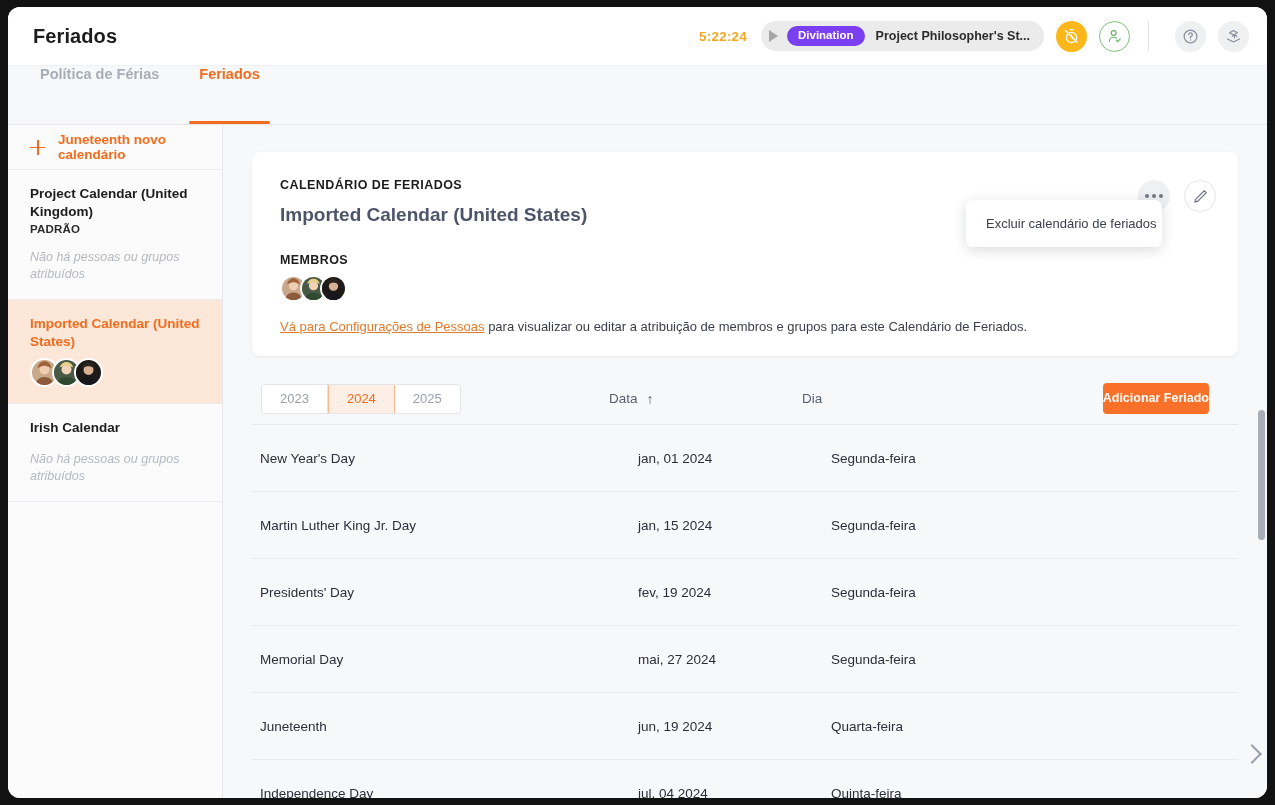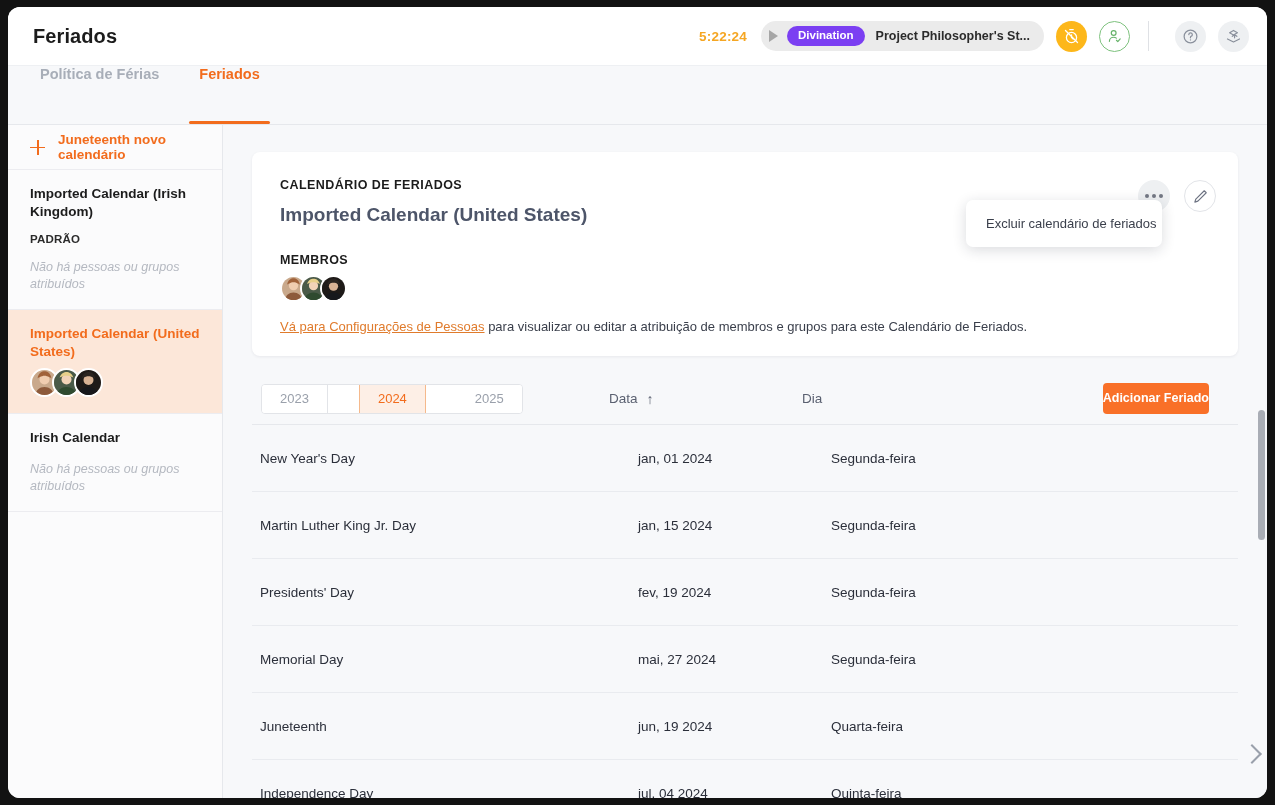--- a/index.html
+++ b/index.html
@@ -171,21 +171,21 @@
     font-size: 13.5px;
     font-weight: bold;
     color: #1c1c1c;
     line-height: 18px;
   }
   .cal-item.selected .cal-name { color: #f26c1d; }
   .cal-default {
     font-size: 11.5px;
     font-weight: bold;
     color: #2b2b2b;
-    margin-top: 12px;
+    margin-top: 2px;
     letter-spacing: .2px;
   }
   .cal-empty {
     font-size: 12.5px;
     font-style: italic;
     color: #b4b8c0;
     line-height: 17px;
     margin-top: 14px;
   }
   .avatars { display: flex; margin-top: 7px; }
@@ -293,21 +293,20 @@
     margin-top: 17px;
     border-bottom: 1px solid #e6e8ec;
   }
   .year-tabs {
     display: flex;
     border: 1px solid #e2e4e8;
     border-radius: 4px;
     overflow: hidden;
     margin-left: 9px;
     background: #ffffff;
-    gap: 31px;
   }
   .year-tab {
     font-size: 13px;
     color: #9aa0ab;
     padding: 6px 18px 7px;
     cursor: pointer;
     border-right: 1px solid #e2e4e8;
     background: #ffffff;
   }
   .year-tab:last-child { border-right: none; }
@@ -442,21 +441,21 @@
 
   <div class="body-split">
 
     <div class="sidebar">
       <div class="add-cal">
         <span class="plus-icon"></span>
         <span>Juneteenth novo calendário</span>
       </div>
 
       <div class="cal-item">
-        <div class="cal-name">Imported Calendar (Irish Kingdom)</div>
+        <div class="cal-name">Project Calendar (United Kingdom)</div>
         <div class="cal-default">PADRÃO</div>
         <div class="cal-empty">Não há pessoas ou grupos atribuídos</div>
       </div>
 
       <div class="cal-item selected">
         <div class="cal-name">Imported Calendar (United States)</div>
         <div class="avatars">
           <div class="avatar big">
             <svg width="100%" height="100%" viewBox="0 0 40 40">
                 <rect width="40" height="40" fill="#c9a98c"></rect>

